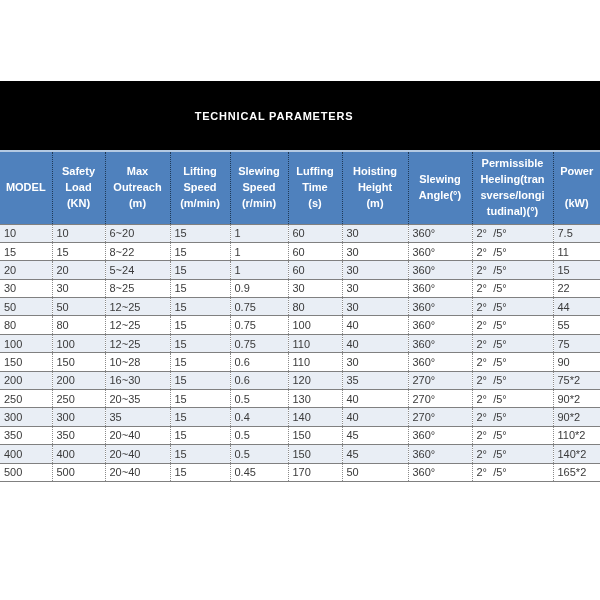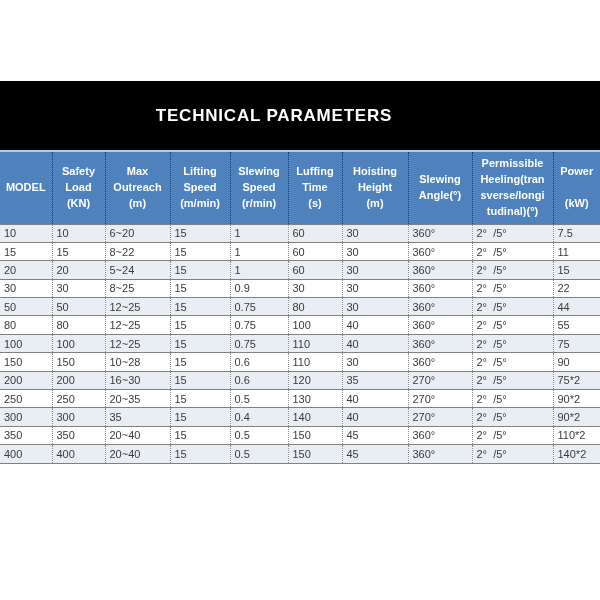--- a/index.html
+++ b/index.html
@@ -28,21 +28,21 @@
   .title-bar {
     height: 69px;
     background: var(--title-bg);
     display: flex;
     align-items: center;
     justify-content: center;
     padding-right: 52px;
   }
   .title-bar .title {
     color: var(--title-text);
-    font-size: 17px;
+    font-size: 11px;
     font-weight: bold;
     letter-spacing: 0.8px;
   }
   table.params {
     width: 600px;
     border-collapse: collapse;
     table-layout: fixed;
     border-top: 2px solid var(--table-top-edge);
   }
   table.params th {
@@ -283,15 +283,27 @@
           <td>400</td>
           <td>20~40</td>
           <td>15</td>
           <td>0.5</td>
           <td>150</td>
           <td>45</td>
           <td>360°</td>
           <td>2°  /5°</td>
           <td>140*2</td>
         </tr>
+        <tr>
+          <td>500</td>
+          <td>500</td>
+          <td>20~40</td>
+          <td>15</td>
+          <td>0.45</td>
+          <td>170</td>
+          <td>50</td>
+          <td>360°</td>
+          <td>2°  /5°</td>
+          <td>165*2</td>
+        </tr>
       </tbody>
   </table>
 </div>
 
 </body></html>

